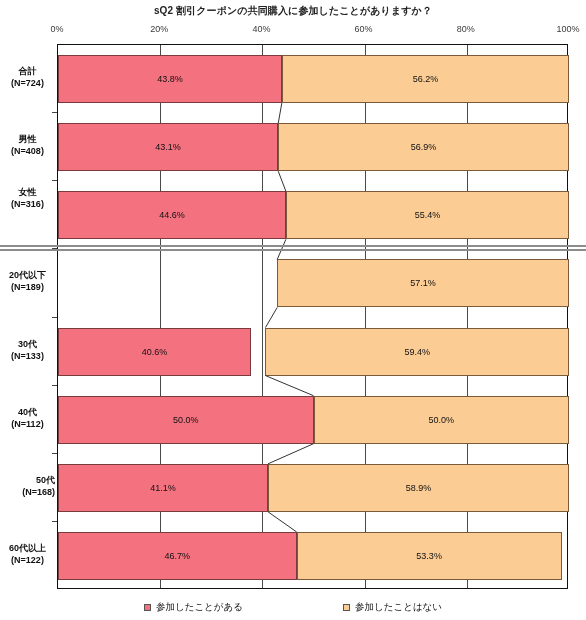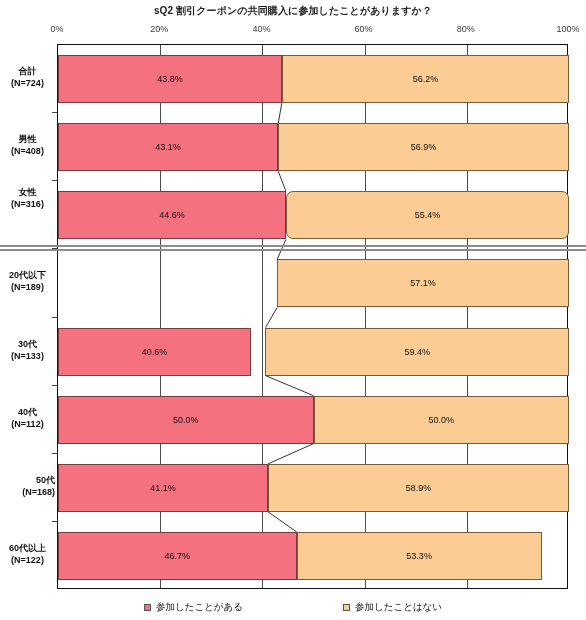--- a/index.html
+++ b/index.html
@@ -224,21 +224,21 @@
             <span>43.1%</span>
           </div>
           <div class="seg seg-b" style="left: 220.241px; width: 290.759px;">
             <span>56.9%</span>
           </div>
         </div>
         <div class="bar-row" style="top: 146.312px; width: 511px;">
           <div class="seg seg-a" style="left: 0px; width: 227.906px;">
             <span>44.6%</span>
           </div>
-          <div class="seg seg-b" style="left: 227.906px; width: 283.094px; border-radius: 7px;">
+          <div class="seg seg-b" style="left: 227.906px; width: 283.094px;">
             <span>55.4%</span>
           </div>
         </div>
         <div class="bar-row" style="top: 214.438px; width: 511px;">
           <div class="seg seg-b" style="left: 219.219px; width: 291.781px;">
             <span>57.1%</span>
           </div>
         </div>
         <div class="bar-row" style="top: 282.562px; width: 511px;">
           <div class="seg seg-a" style="left: 0px; width: 193px;">
@@ -261,21 +261,21 @@
             <span>41.1%</span>
           </div>
           <div class="seg seg-b" style="left: 210.021px; width: 300.979px;">
             <span>58.9%</span>
           </div>
         </div>
         <div class="bar-row" style="top: 486.938px; width: 511px; padding-left: 20px;">
           <div class="seg seg-a" style="left: 0px; width: 238.637px;">
             <span>46.7%</span>
           </div>
-          <div class="seg seg-b" style="left: 238.637px; width: 245px;">
+          <div class="seg seg-b" style="left: 238.637px; width: 265px;">
             <span>53.3%</span>
           </div>
         </div>
       </div>
     <svg id="connectors" viewBox="0 0 511 545" preserveAspectRatio="none">
         <line x1="223.81799999999998" y1="58.0625" x2="220.24099999999999" y2="78.1875" stroke="#333333" stroke-width="1"></line>
         <line x1="220.24099999999999" y1="126.1875" x2="227.906" y2="146.3125" stroke="#333333" stroke-width="1"></line>
         <line x1="227.906" y1="194.3125" x2="219.219" y2="214.4375" stroke="#333333" stroke-width="1"></line>
         <line x1="219.219" y1="262.4375" x2="207.466" y2="282.5625" stroke="#333333" stroke-width="1"></line>
         <line x1="207.466" y1="330.5625" x2="255.5" y2="350.6875" stroke="#333333" stroke-width="1"></line>

